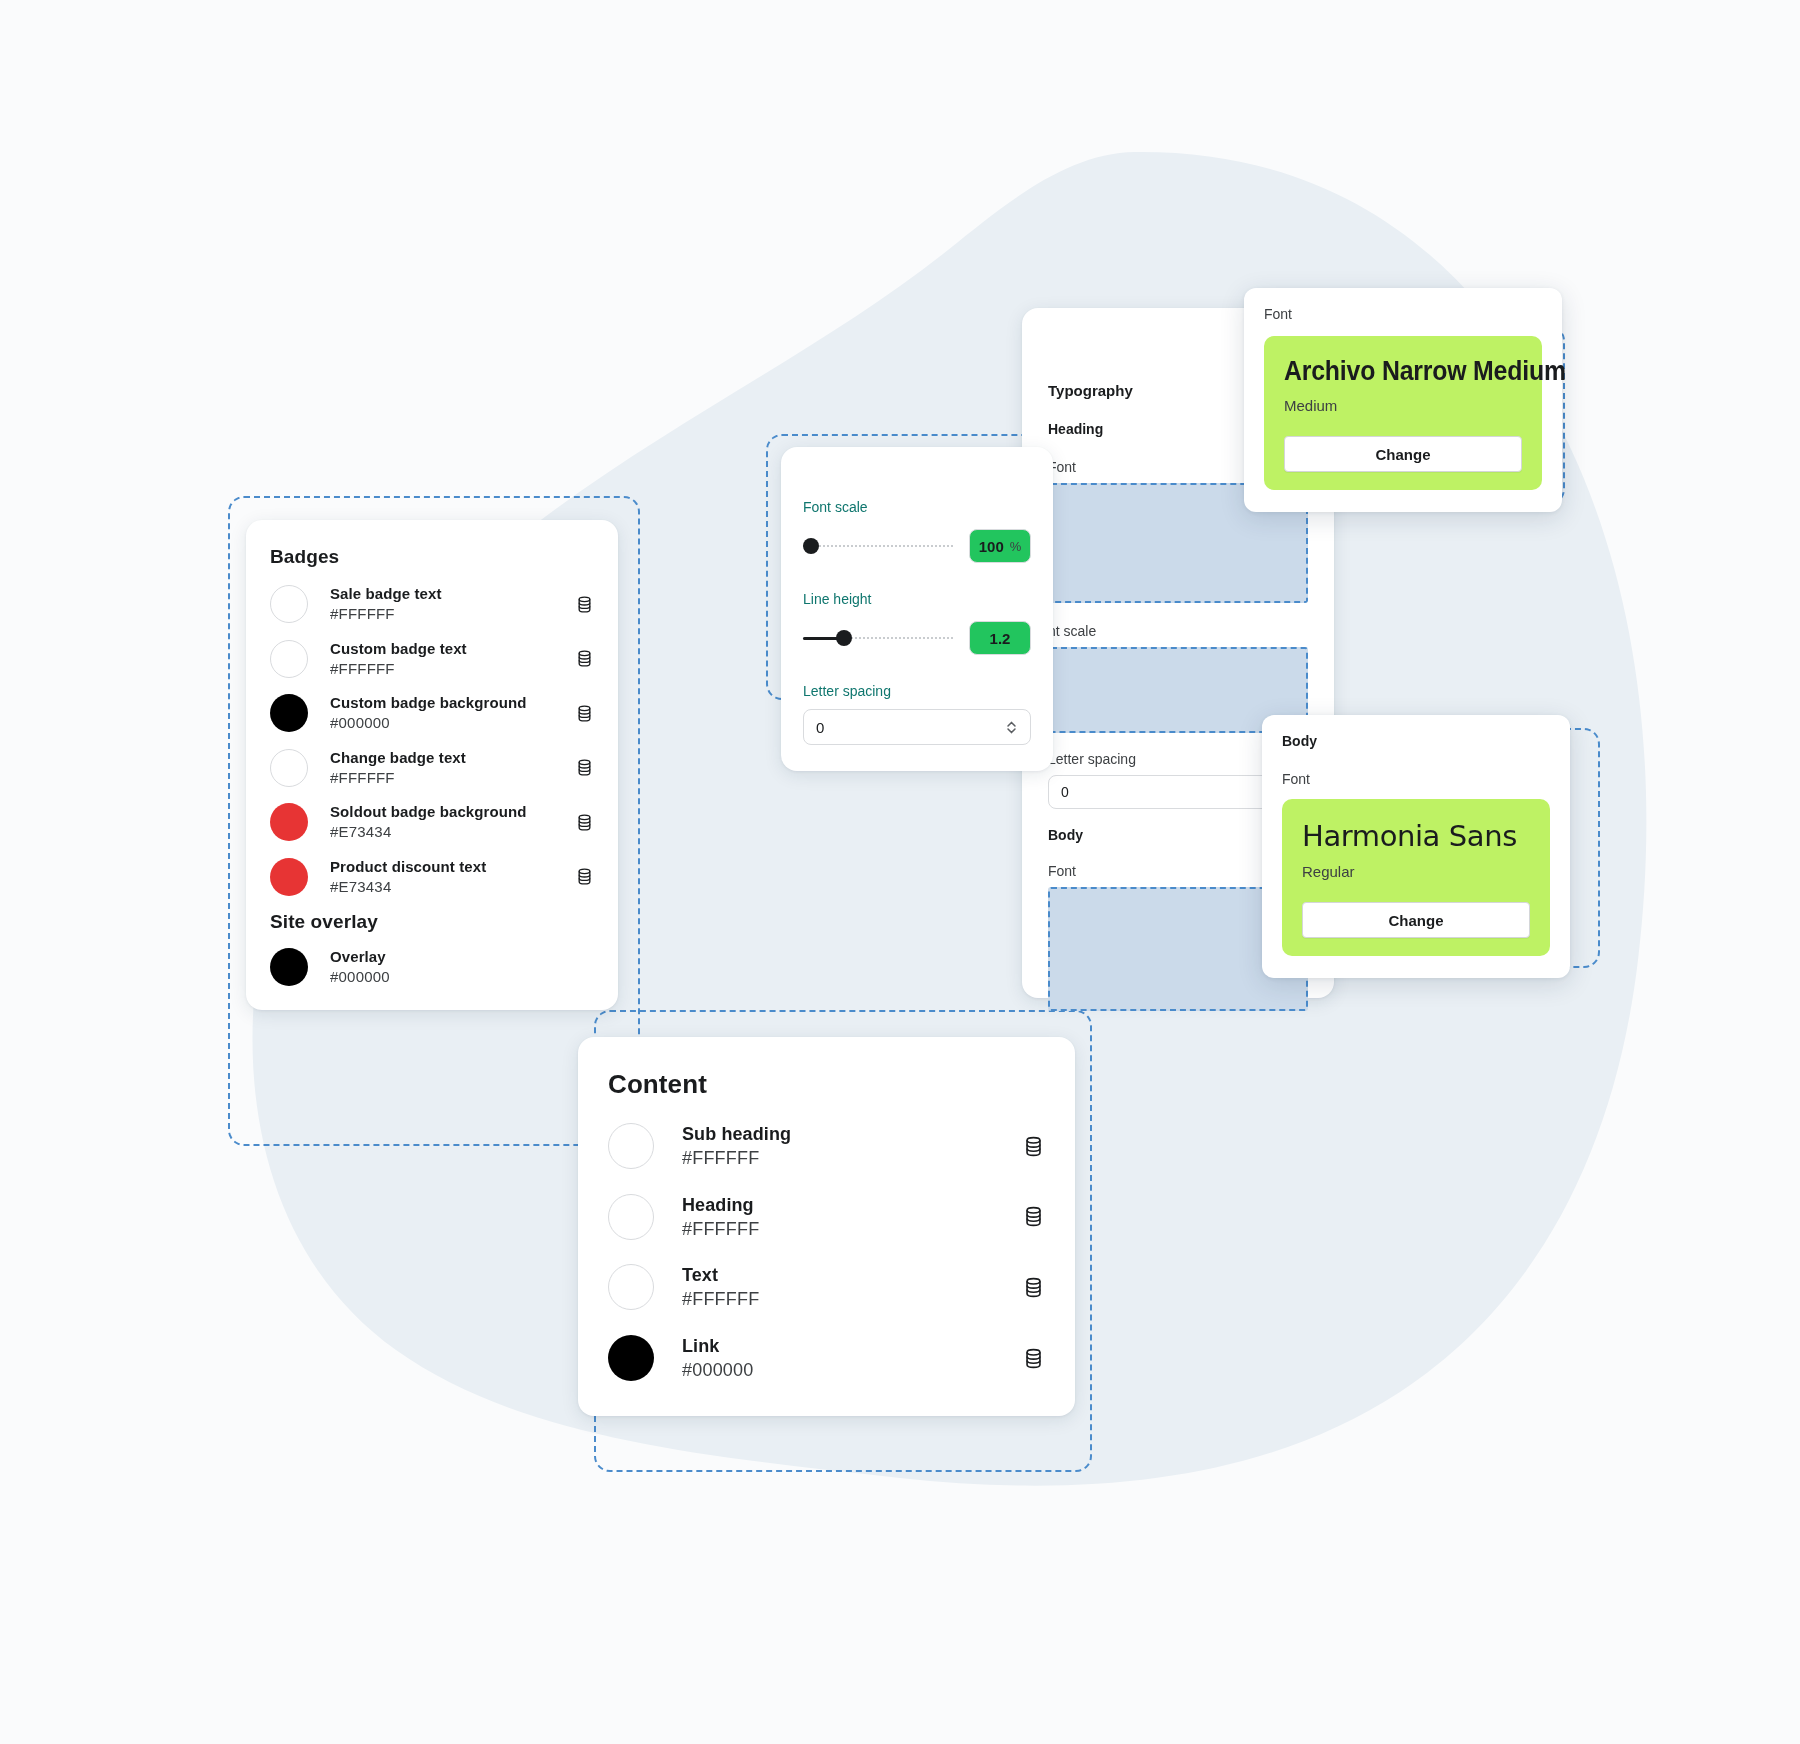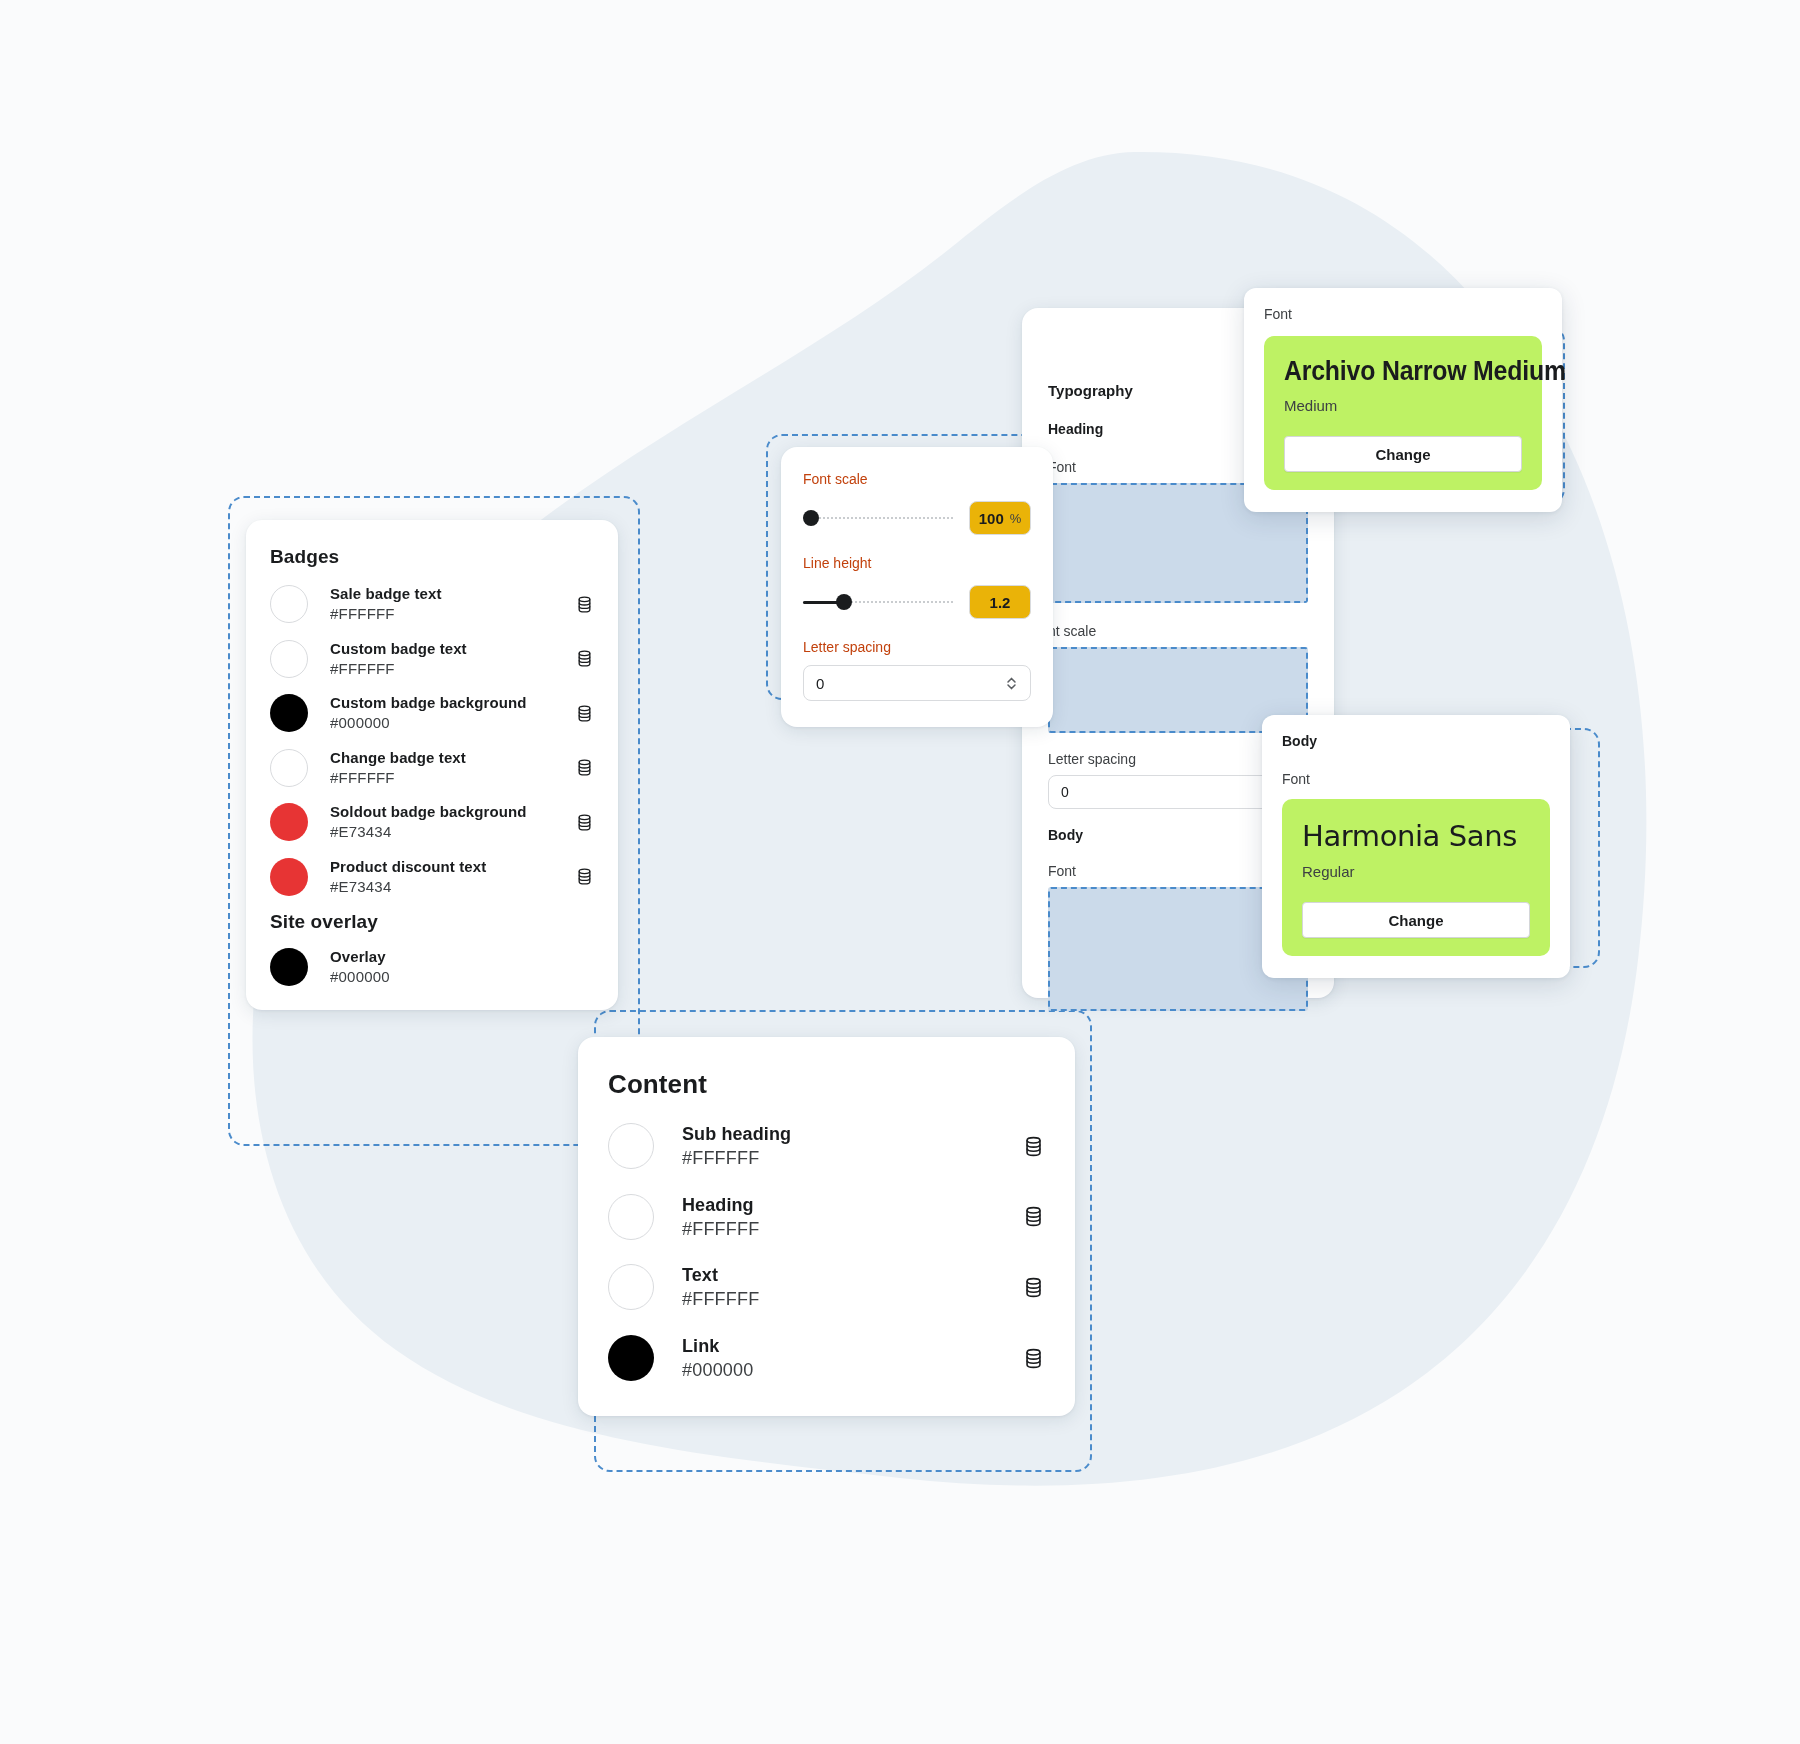--- a/index.html
+++ b/index.html
@@ -88,35 +88,35 @@
     border-radius: 3px;
   }
   .plain-input {
     border:1px solid #D9DBDE; border-radius:8px; background:#fff;
     height:34px; display:flex; align-items:center; padding:0 12px;
     font-size:14px; color:#1A1C1E;
   }
 
   
   #fontscale-card { left: 781px; top: 447px; width: 272px; padding: 24px 22px 26px 22px; }
-  .fs-label { font-size:14px; font-weight:400; color:#c2410c; margin-bottom:14px; }
+  .fs-label { font-size:14px; font-weight:400; color:#0f766e; margin-bottom:14px;margin-top:28px; }
   .fs-row { display:flex; align-items:center; gap:14px; margin-bottom:20px; }
   .slider-wrap { position:relative; flex:1 1 auto; height:18px; display:flex; align-items:center; }
   .slider-track {
     position:absolute; left:0; right:0; top:50%; height:2px; margin-top:-1px;
     background-image: repeating-linear-gradient(to right,#C9CCCF 0,#C9CCCF 2px,transparent 2px,transparent 4px);
   }
   .slider-fill { position:absolute; left:0; top:50%; height:3px; margin-top:-1.5px; background:#1A1C1E; border-radius:2px; }
   .slider-knob {
     position:absolute; width:16px; height:16px; border-radius:50%;
     background:#1A1C1E; top:50%; margin-top:-8px;
   }
   .num-box {
     flex:0 0 auto; width:62px; height:34px; border:1px solid #D9DBDE; border-radius:8px;
-    background:#eab308; display:flex; align-items:center; justify-content:center; gap:6px;
+    background:#22c55e; display:flex; align-items:center; justify-content:center; gap:6px;
     font-size:15px; font-weight:700; color:#1A1C1E;
   }
   .num-box .unit { font-weight:400; font-size:13px; color:#3D4043; }
   .stepper-box {
     height:36px; border:1px solid #D9DBDE; border-radius:8px; background:#fff;
     display:flex; align-items:center; justify-content:space-between; padding:0 12px;
     font-size:15px; color:#1A1C1E;
   }
   .stepper-arrows { display:flex; flex-direction:column; gap:2px; color:#5B5E62; }
 

